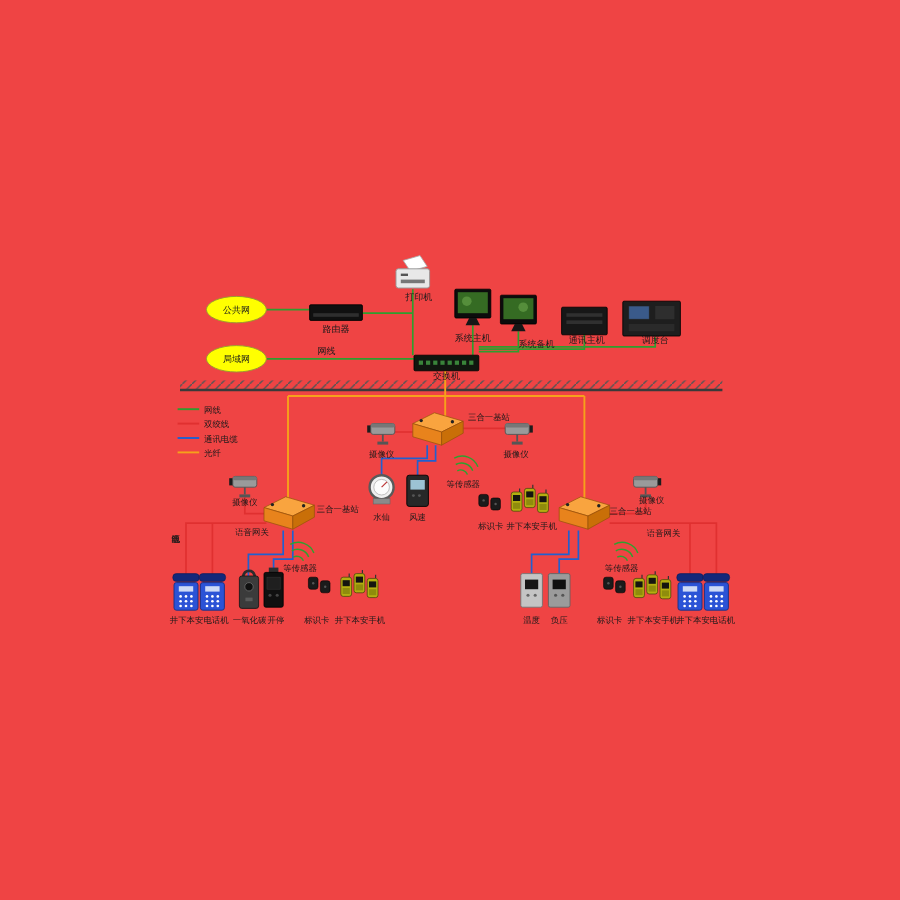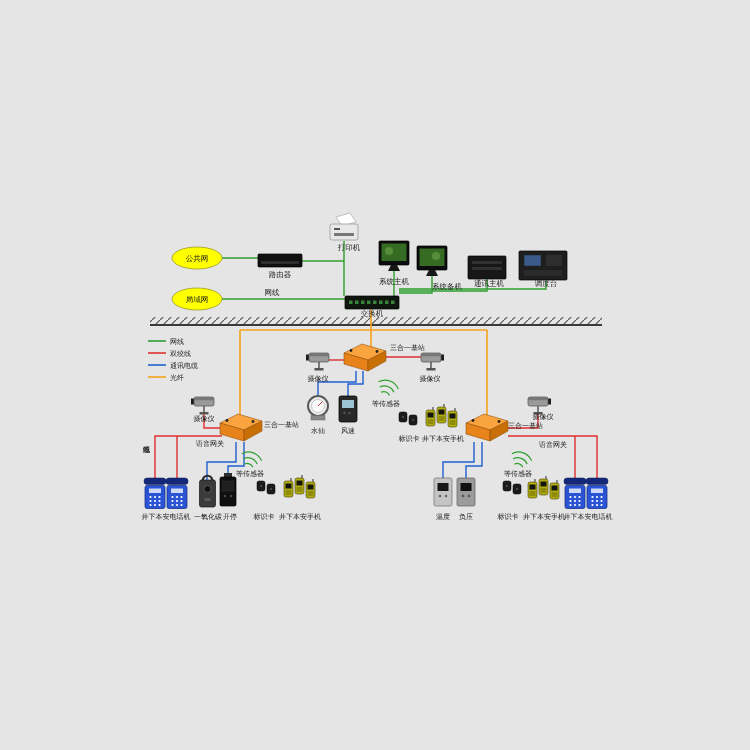--- a/index.html
+++ b/index.html
@@ -1,16 +1,16 @@
 <!DOCTYPE html>
 <html><head>
 <meta charset="utf-8">
 <style>
   html,body { margin:0; padding:0; background:#ffffff; }
-  .stage { position:relative; width:750px; height:750px; background:#e5e5e5; margin:0 auto; overflow:hidden; }
+  .stage { position:relative; width:750px; height:750px; background:#ef4444; margin:0 auto; overflow:hidden; }
   svg { display:block; }
   .lbl { font-family:"DejaVu Sans","Liberation Sans",sans-serif; font-size:7.5px; fill:#1a1a1a; text-anchor:middle; }
   .s   { font-size:7px; }
   .start { text-anchor:start; }
   .vert { writing-mode:vertical-rl; text-orientation:upright; }
 </style>
 </head>
 <body>
 
 <div class="stage">

